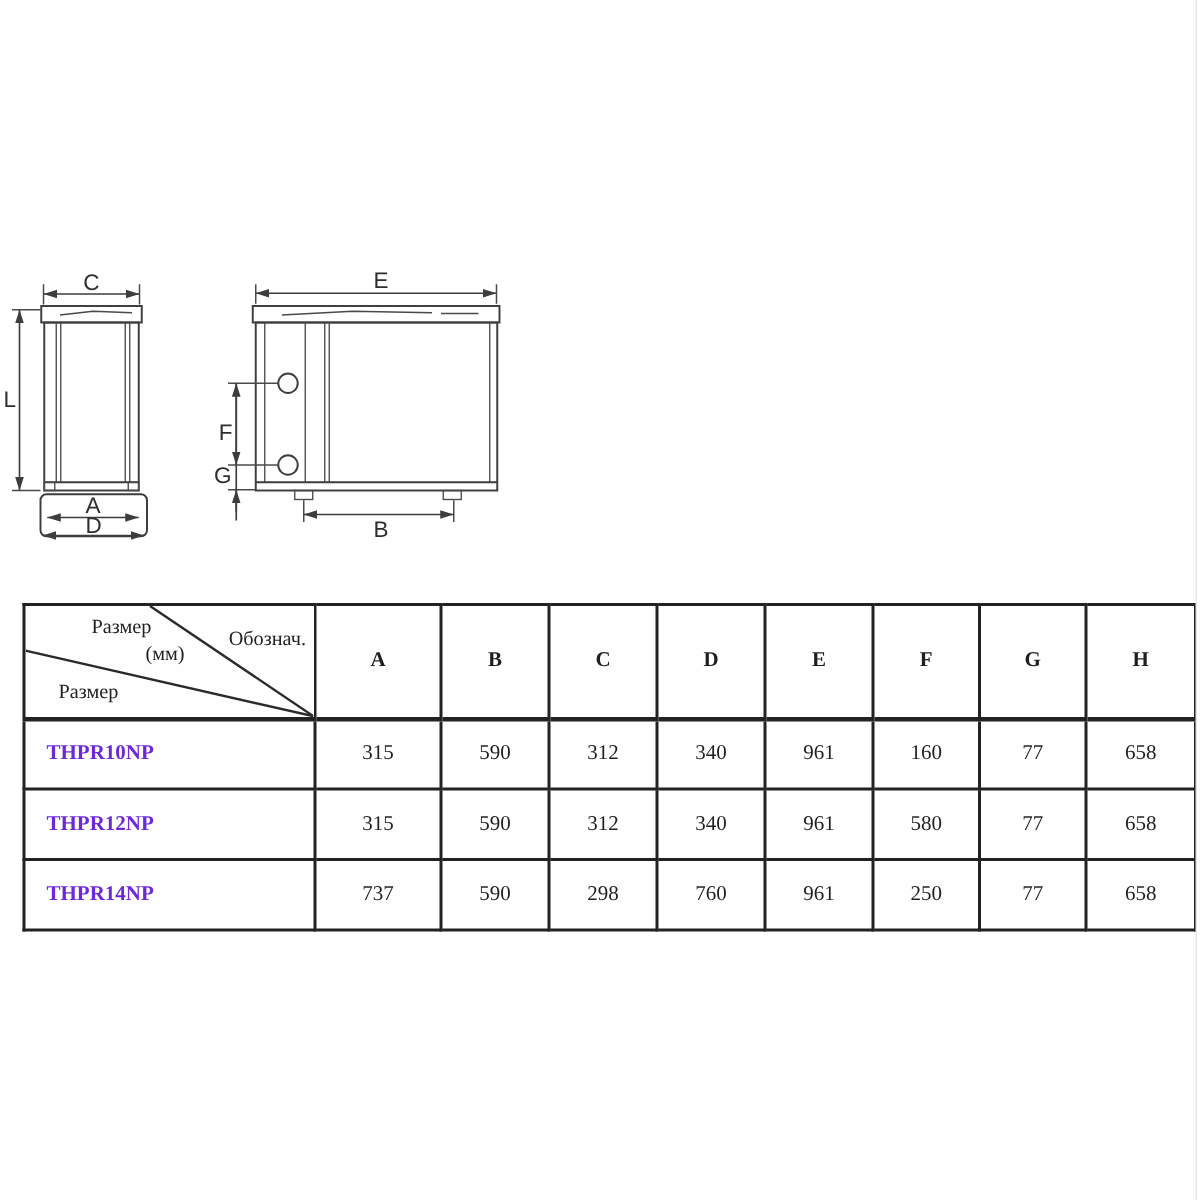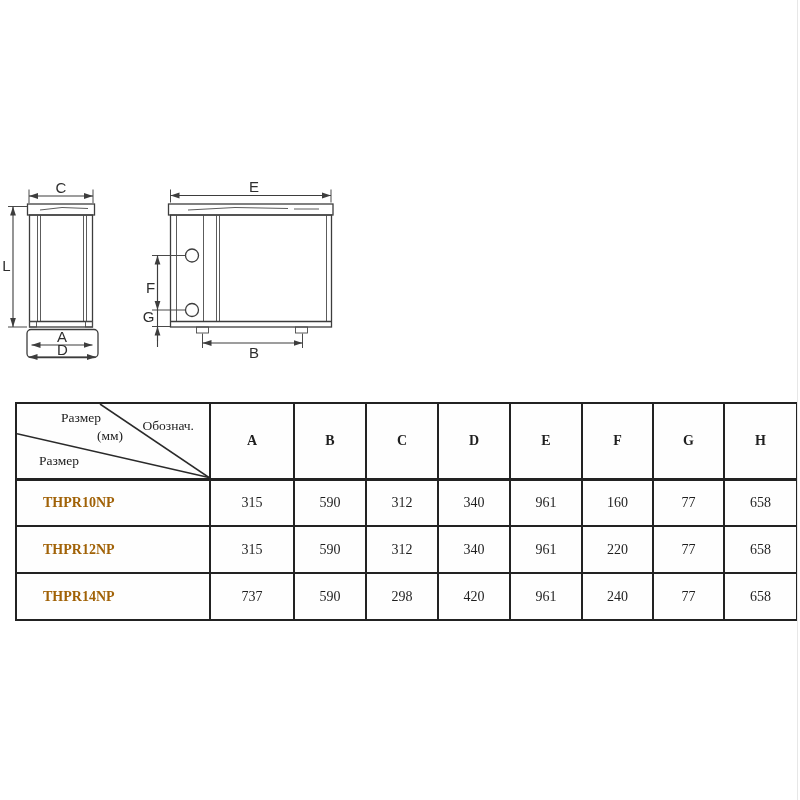--- a/index.html
+++ b/index.html
@@ -22,29 +22,29 @@
   }
   #dims-table th,#dims-table td{
     border:2px solid #222;background:#fefefe;
     text-align:center;vertical-align:middle;padding:0;
     font-size:14px;overflow:hidden;
   }
   #dims-table thead tr{height:76px;}
   #dims-table tbody tr{height:47px;}
   #dims-table thead th{font-weight:bold;border-bottom:3px solid #222;}
   #dims-table td.model{
-    text-align:left;padding-left:26px;font-weight:bold;font-size:14px;color:#a16207;
+    text-align:left;padding-left:14px;font-weight:bold;font-size:14px;color:#6d28d9;
   }
   th.corner{position:relative;padding:0;}
   th.corner .diag{position:absolute;left:0;top:0;width:100%;height:100%;}
   th.corner .diag line{stroke:#2a2a2a;stroke-width:1.6;}
   .c-txt{position:absolute;font-weight:normal;font-size:13.5px;color:#222;line-height:1;}
   .c-size{left:18px;top:7px;width:92px;text-align:center;}
   .c-unit{left:18px;top:25px;width:88px;text-align:right;}
-  .c-desig{right:15px;top:15px;text-align:right;}
+  .c-desig{right:5px;top:15px;text-align:right;}
   .c-model{left:22px;top:50px;}
   
   #edge-artifact{position:absolute;right:2px;top:0;width:1px;height:800px;background:#e7e7e7;}
 </style>
 </head>
 <body>
 
 <svg id="drawing-svg" viewBox="0 0 800 395" xmlns="http://www.w3.org/2000/svg">
   <defs>
     <marker id="arw" markerWidth="10" markerHeight="8" refX="9" refY="3.5" orient="auto-start-reverse" markerUnits="userSpaceOnUse">
@@ -173,31 +173,31 @@
       <td>77</td>
       <td>658</td>
     </tr>
     <tr>
       <td class="model">THPR12NP</td>
       <td>315</td>
       <td>590</td>
       <td>312</td>
       <td>340</td>
       <td>961</td>
-      <td>220</td>
+      <td>580</td>
       <td>77</td>
       <td>658</td>
     </tr>
     <tr>
       <td class="model">THPR14NP</td>
       <td>737</td>
       <td>590</td>
       <td>298</td>
-      <td>420</td>
+      <td>760</td>
       <td>961</td>
-      <td>240</td>
+      <td>250</td>
       <td>77</td>
       <td>658</td>
     </tr>
   </tbody>
 </table>
 
 <div id="edge-artifact"></div>
 
 </body></html>

